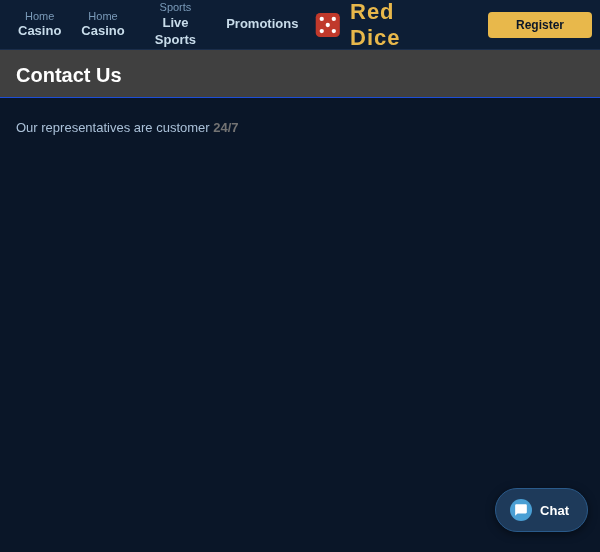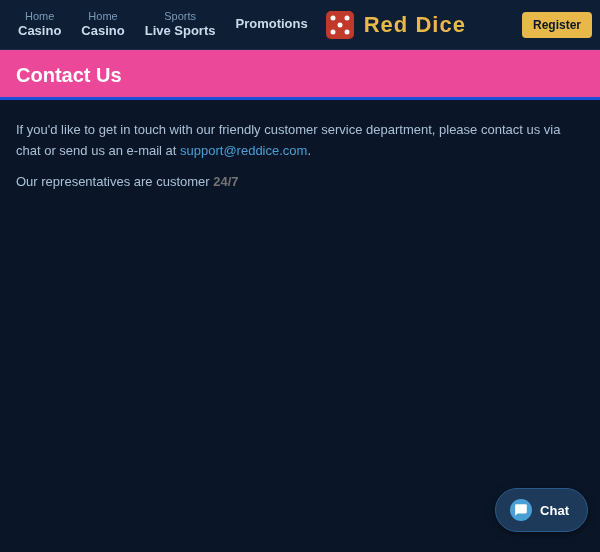--- a/index.html
+++ b/index.html
@@ -91,33 +91,33 @@
       padding: 6px 16px;
       border-radius: 4px;
       cursor: pointer;
       font-size: 12px;
     }
 
     .btn-register {
       background: #e8b84b;
       border: none;
       color: #0a1628;
-      padding: 6px 11px;
+      padding: 6px 28px;
       border-radius: 4px;
       cursor: pointer;
       font-size: 12px;
       font-weight: bold;
       margin-left: 44px;
     }
 
     
     .contact-header {
-      background-color: #ec4899;
+      background-color: #404040;
       padding: 14px 16px 10px 16px;
-      border-bottom: 3px solid #1d4ed8;
+      border-bottom: 1px solid #1d4ed8;
     }
 
     .contact-header h1 {
       font-size: 20px;
       font-weight: bold;
       color: #ffffff;
     }
 
     
     .main-content {
@@ -214,24 +214,20 @@
     <button class="btn-register">Register</button>
   </div>
 </header>
 
 <div class="contact-header">
   <h1>Contact Us</h1>
 </div>
 
 <div class="main-content">
   <p>
-    <span>If you'd like to get in touch with our friendly customer service department, please contact us via chat or send us an e-mail at</span>
-    <a href="#">support@reddice.com</a>.
-  </p>
-  <p>
     <span>Our representatives are customer</span>
     <strong>24/7</strong>
   </p>
 </div>
 
 <div class="chat-bubble">
   <div class="chat-bubble-icon">
     <svg width="14" height="14" viewBox="0 0 24 24" fill="white" xmlns="http://www.w3.org/2000/svg">
       <path d="M20 2H4C2.9 2 2 2.9 2 4v18l4-4h14c1.1 0 2-.9 2-2V4c0-1.1-.9-2-2-2z"></path>
     </svg>

